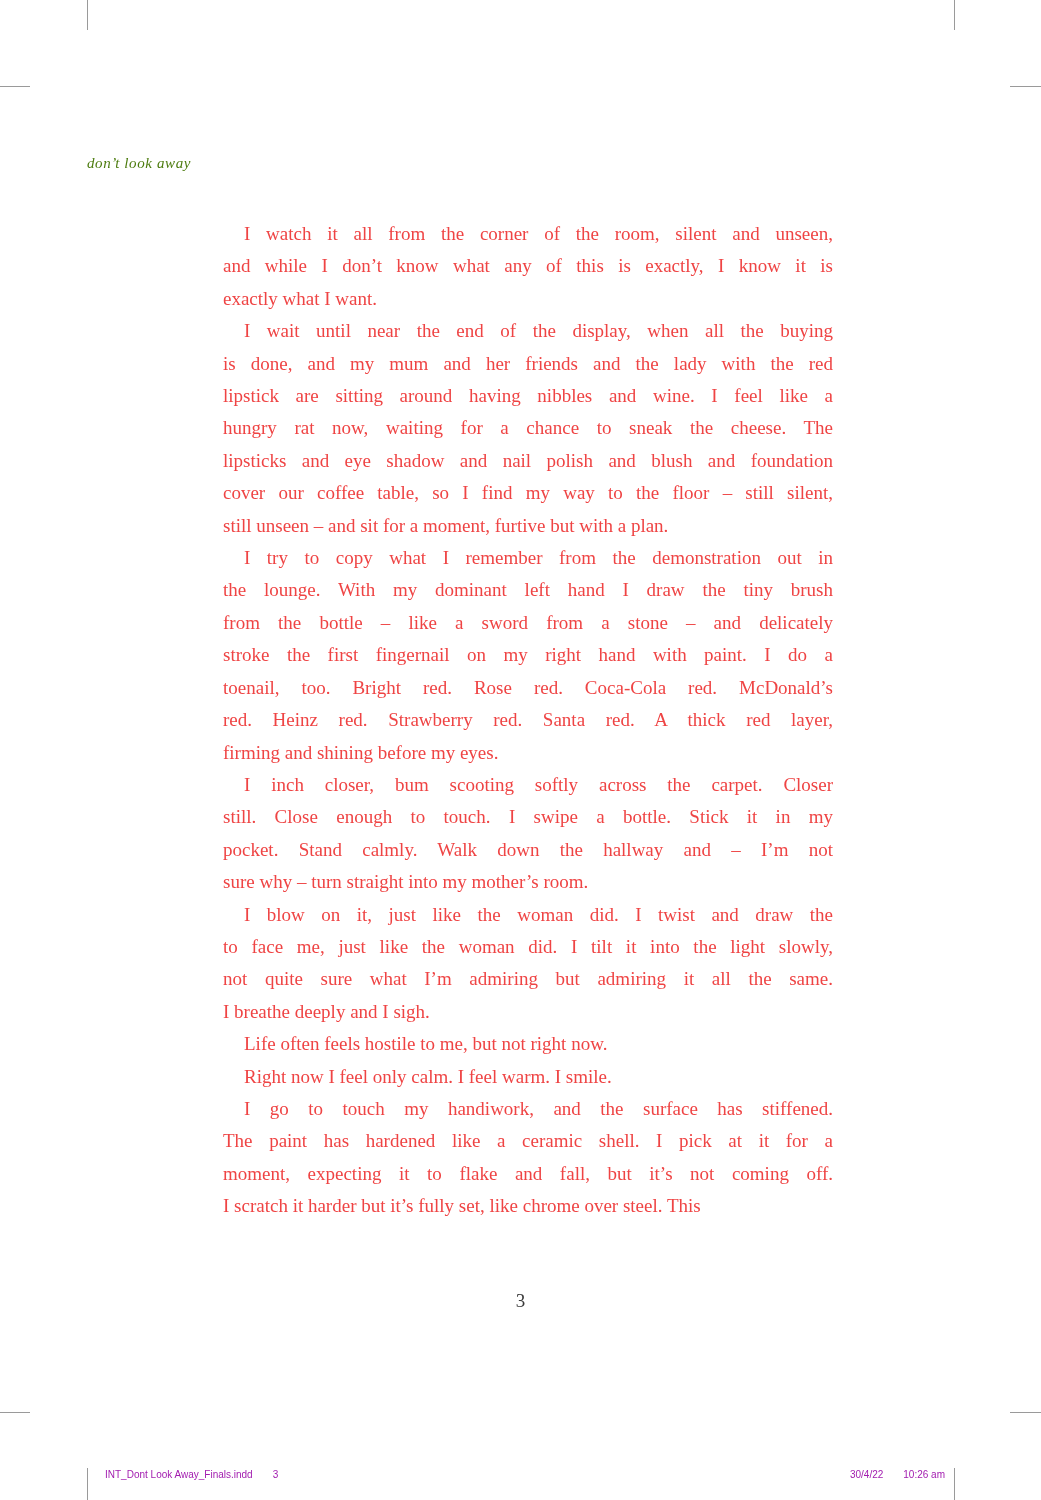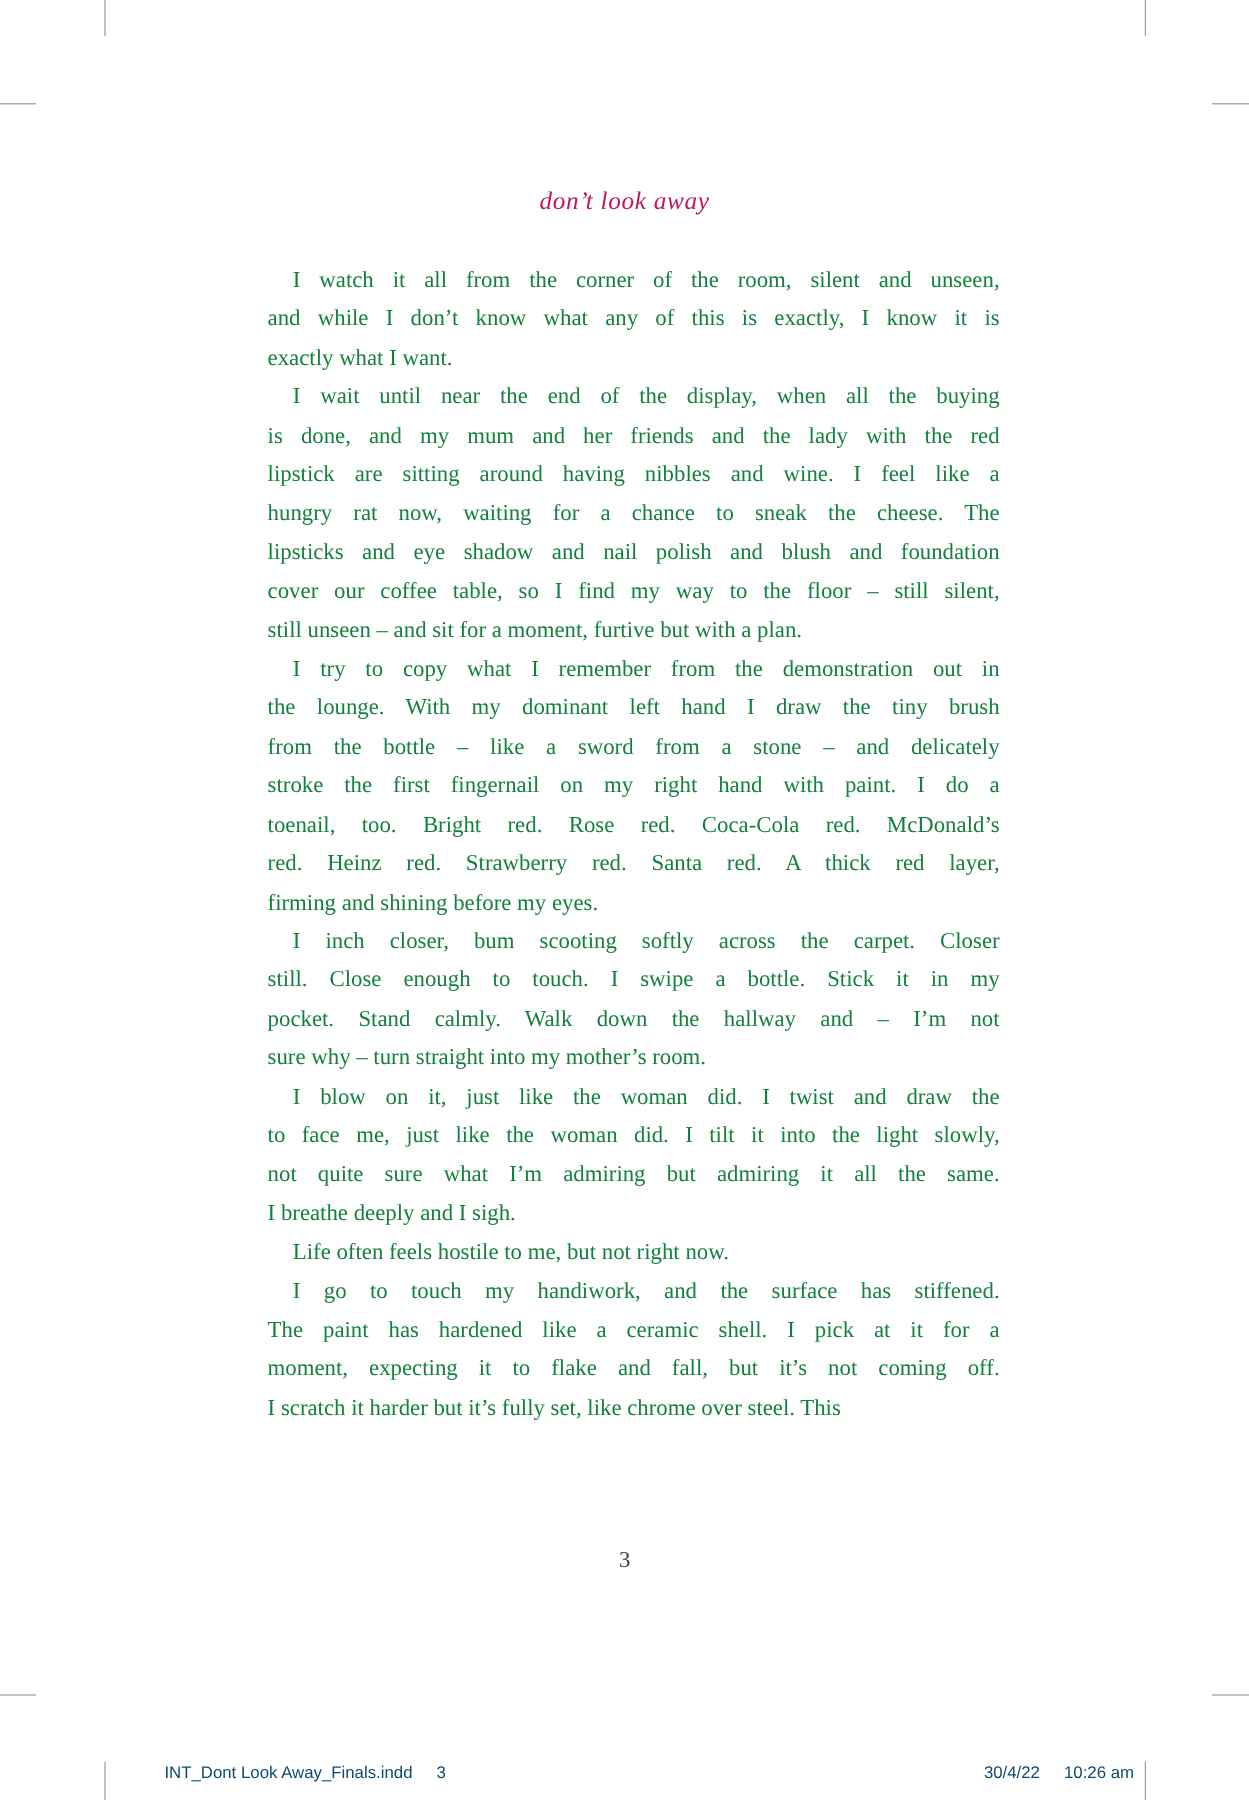--- a/index.html
+++ b/index.html
@@ -16,36 +16,36 @@
   .crop { position: absolute; background: #9a9a9a; }
   .crop.v { width: 1px; }
   .crop.h { height: 1px; }
 
   
   .running-title {
     position: absolute;
     left: 87px;
     width: 867px;
     top: 155px;
-    text-align: center;
+    text-align: left;
     font-style: italic;
-    font-size: 21px;
+    font-size: 15px;
     letter-spacing: 0.6px;
-    color: #be185d;
+    color: #4d7c0f;
   }
 
   
   .body-text {
     position: absolute;
     left: 223px;
     top: 218px;
     width: 610px;
     font-size: 19px;
     line-height: 32.4px;
-    color: #15803d;
+    color: #ef4444;
   }
   .para { margin: 0; }
   .line {
     text-align: justify;
     text-align-last: justify;
   }
   .line.first { text-indent: 21px; }
   .line.last { text-align-last: left; }
 
   
@@ -57,24 +57,23 @@
     text-align: center;
     font-size: 19px;
     color: #3a3a3a;
   }
 
   
   .footer {
     position: absolute;
     top: 1469px;
     font-family: "Liberation Sans", sans-serif;
-    font-size: 14px;
-    color: #0c4a6e;
+    font-size: 10px;
+    color: #a21caf;
     white-space: nowrap;
-    margin-left: 32px;
   }
   .footer-left  { left: 105px; }
   .footer-right { right: 96px; }
   .gap { display: inline-block; width: 20px; }
 </style>
 </head>
 <body>
 
 <div>
 
@@ -122,20 +121,23 @@
       <div class="para">
         <div class="line first">I blow on it, just like the woman did. I twist and draw the</div>
         <div class="line">to face me, just like the woman did. I tilt it into the light slowly,</div>
         <div class="line">not quite sure what I’m admiring but admiring it all the same.</div>
         <div class="line last">I breathe deeply and I sigh.</div>
       </div>
       <div class="para">
         <div class="line first last">Life often feels hostile to me, but not right now.</div>
       </div>
       <div class="para">
+        <div class="line first last">Right now I feel only calm. I feel warm. I smile.</div>
+      </div>
+      <div class="para">
         <div class="line first">I go to touch my handiwork, and the surface has stiffened.</div>
         <div class="line">The paint has hardened like a ceramic shell. I pick at it for a</div>
         <div class="line">moment, expecting it to flake and fall, but it’s not coming off.</div>
         <div class="line last">I scratch it harder but it’s fully set, like chrome over steel. This</div>
       </div>
     </div>
 
   <div class="page-number">3</div>
 
   <div class="footer footer-left">

